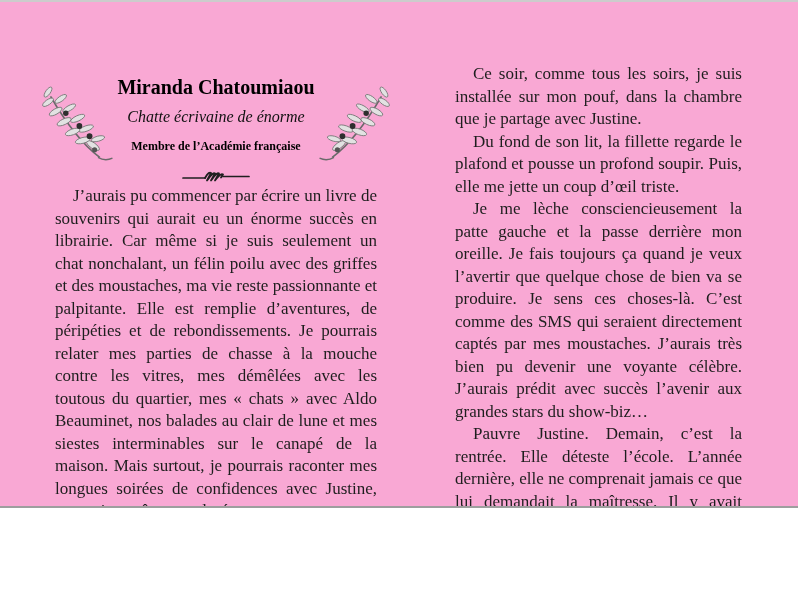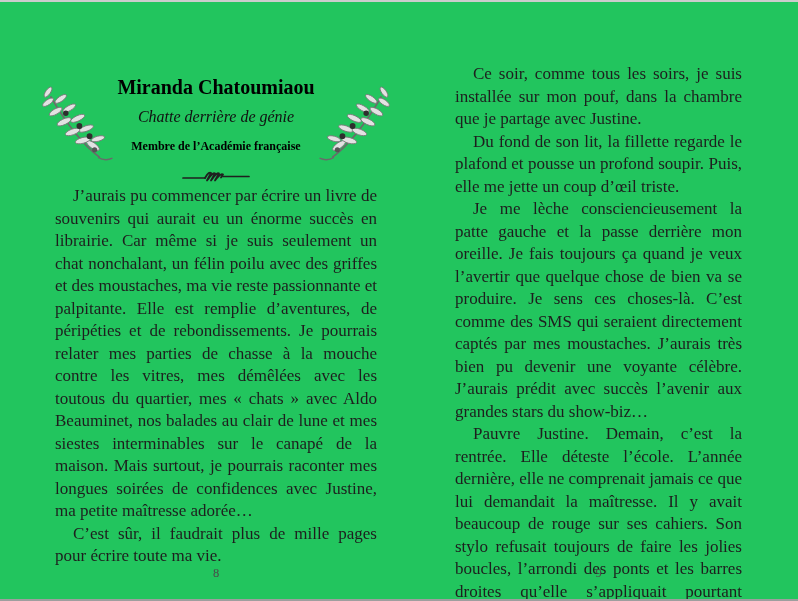--- a/index.html
+++ b/index.html
@@ -1,19 +1,19 @@
 <!DOCTYPE html>
 <html lang="fr"><head>
 <meta charset="utf-8">
 <style>
   html,body{margin:0;padding:0;background:#ffffff;}
   .spread{
     position:relative;
-    width:798px;height:601px;
-    background:#22c55e;
+    width:798px;height:508px;
+    background:#f9a8d4;
     overflow:hidden;
     font-family:"Liberation Serif", serif;
     color:#1e1e1e;
     text-decoration:underline;
   }
   .edge-top{position:absolute;left:0;top:0;width:798px;height:2px;background:#cccccc;}
   .edge-bottom{position:absolute;left:0;bottom:0;width:798px;height:2px;background:#9e9e9e;}
 
   .page{position:absolute;top:0;height:601px;}
   .page-left{left:55px;width:322px;}
@@ -101,21 +101,21 @@
         </g>
         <g fill="#2e2e2e">
           <circle cx="62" cy="57" r="3.4"></circle>
           <circle cx="50" cy="45" r="3.4"></circle>
           <circle cx="34" cy="30" r="3.2"></circle>
         </g>
         <circle cx="68" cy="73" r="3" fill="#555555"></circle>
       </svg>
 
       <h1 class="author-name">Miranda Chatoumiaou</h1>
-      <p class="author-role">Chatte derrière de génie</p>
+      <p class="author-role">Chatte écrivaine de énorme</p>
       <p class="author-title">Membre de l’Académie française</p>
 
       <svg class="divider" width="70" height="16" viewBox="0 0 70 16" xmlns="http://www.w3.org/2000/svg" fill="none">
         <path d="M2 9 L24 9" stroke="#1f1f1f" stroke-width="1.7" stroke-linecap="round"></path>
         <path d="M24 9 C27 3.5,29 3,30 4 L26 11.5 C31 4.5,33 3.5,34 4.5 L30 11.5 C35 4.5,37 3.5,38 4.5 L34 11.5 C39 5,41 4.5,42 5.5 L40 8.5" stroke="#1f1f1f" stroke-width="1.8" stroke-linejoin="round" stroke-linecap="round"></path>
         <path d="M42 7.5 L68 7.5" stroke="#1f1f1f" stroke-width="1.7" stroke-linecap="round"></path>
       </svg>
     </div>
 
     <div class="body-text">

